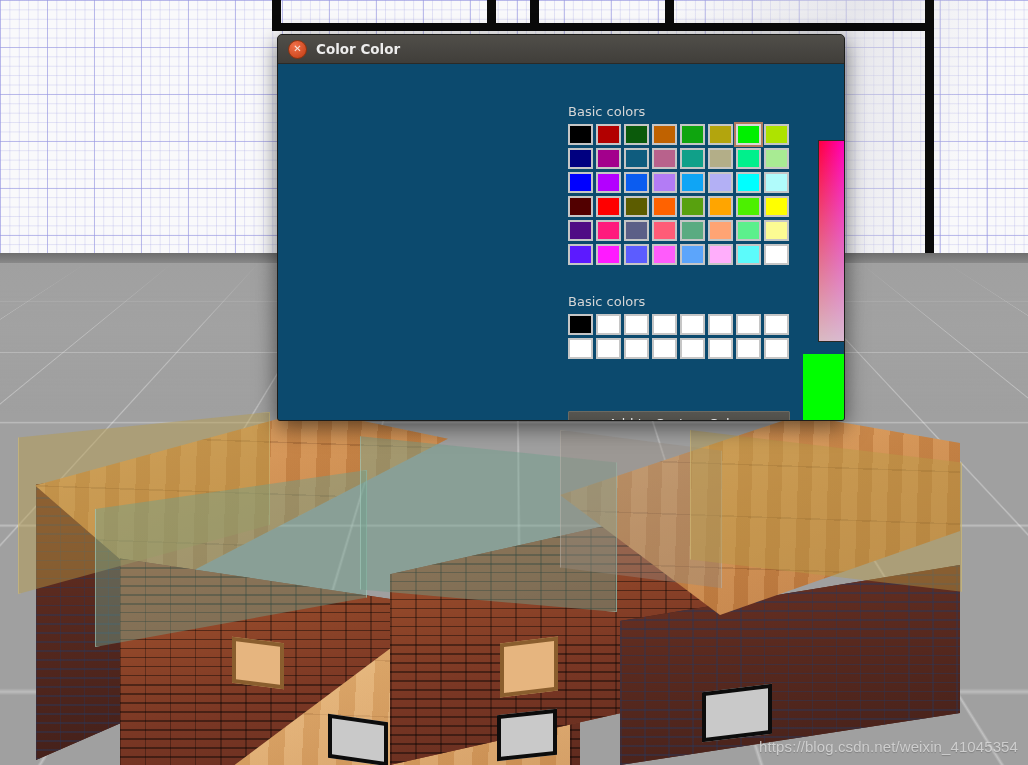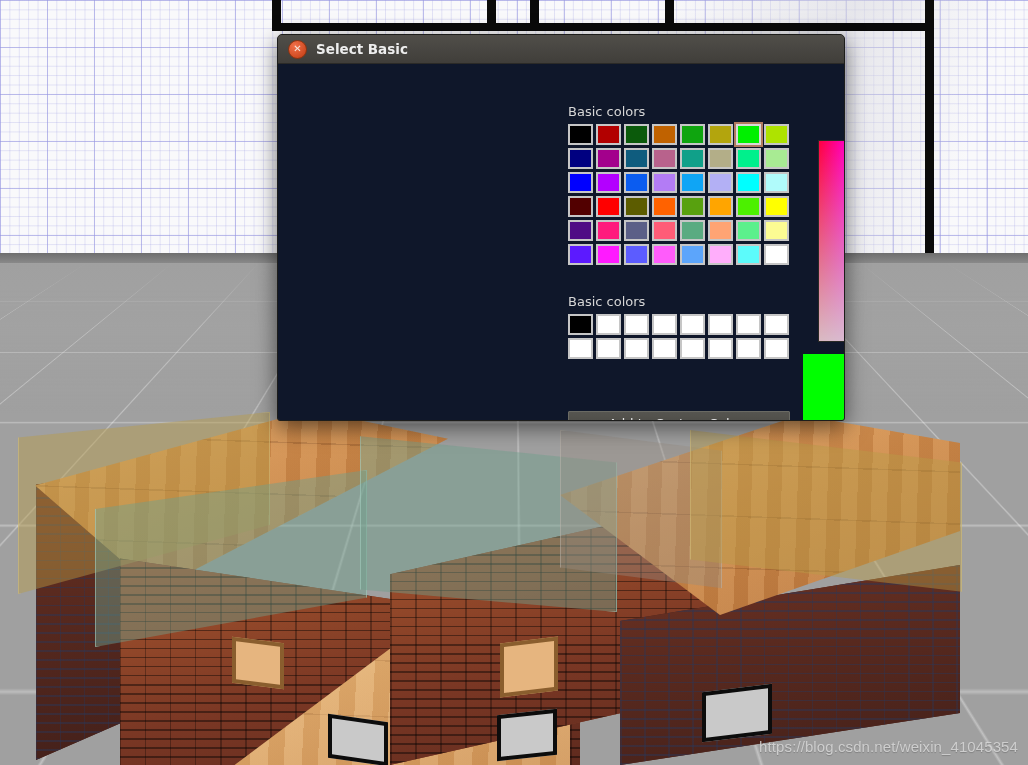--- a/index.html
+++ b/index.html
@@ -75,21 +75,21 @@
     background:#3c3b37;border:1px solid #1d1d1b;border-radius:5px 5px 3px 3px;
     box-shadow:0 6px 22px rgba(0,0,0,.55);overflow:hidden;}
   .titlebar{height:28px;display:flex;align-items:center;gap:9px;padding:0 10px;
     background:linear-gradient(to bottom,#504e49,#403e3a);
     border-bottom:1px solid #2b2a27;}
   .closebtn{width:17px;height:17px;border-radius:50%;
     background:radial-gradient(circle at 35% 30%,#f2704a,#cf4b22 70%,#a93a17);
     border:1px solid #8f3310;display:flex;align-items:center;justify-content:center;
     color:#f7e6dd;font-size:10px;line-height:1;font-weight:bold;cursor:pointer;}
   .title{color:#ededed;font-size:13.5px;font-weight:bold;font-family:"DejaVu Sans",sans-serif;}
-  .body{position:relative;height:356px;background:#0f172a;}
+  .body{position:relative;height:356px;background:#0c4a6e;}
 
   .sec-label{position:absolute;color:#d6d6d6;font-size:13px;}
   .grid{position:absolute;display:grid;gap:3px;}
   .sw{border:2px solid #c6c6c6;box-sizing:border-box;cursor:pointer;}
   .sw.sel{outline:2px solid #b07a5e;outline-offset:0px;border-color:#d9d9d9;}
 
   .addbtn{position:absolute;left:290px;top:347px;width:220px;height:22px;
     background:linear-gradient(to bottom,#565550,#46453f);
     border:1px solid #6a6a63;color:#e4e4e4;font-size:13px;
     display:flex;align-items:center;justify-content:center;cursor:pointer;border-radius:1px;}
@@ -176,21 +176,21 @@
     <div class="win" style="left:497px;top:712px;width:52px;height:38px;transform:skewY(-6deg);"></div>
     <div class="win" style="left:702px;top:688px;width:62px;height:42px;transform:skewY(-7deg);"></div>
 
     <div class="watermark">https://blog.csdn.net/weixin_41045354</div>
   </div>
 
   <div class="dialog">
 
     <div class="titlebar">
       <div class="closebtn">✕</div>
-      <div class="title">Select Basic</div>
+      <div class="title">Color Color</div>
     </div>
 
     <div class="body">
 
       <div class="sec-label" style="left:290px;top:40px;">Basic colors</div>
 
       <div class="grid" id="basic-grid" style="left:290px;top:60px;grid-template-columns:repeat(8,25px);grid-auto-rows:21px;">
           <div class="sw" style="background: rgb(0, 0, 0);"></div>
           <div class="sw" style="background: rgb(178, 0, 0);"></div>
           <div class="sw" style="background: rgb(11, 90, 11);"></div>

